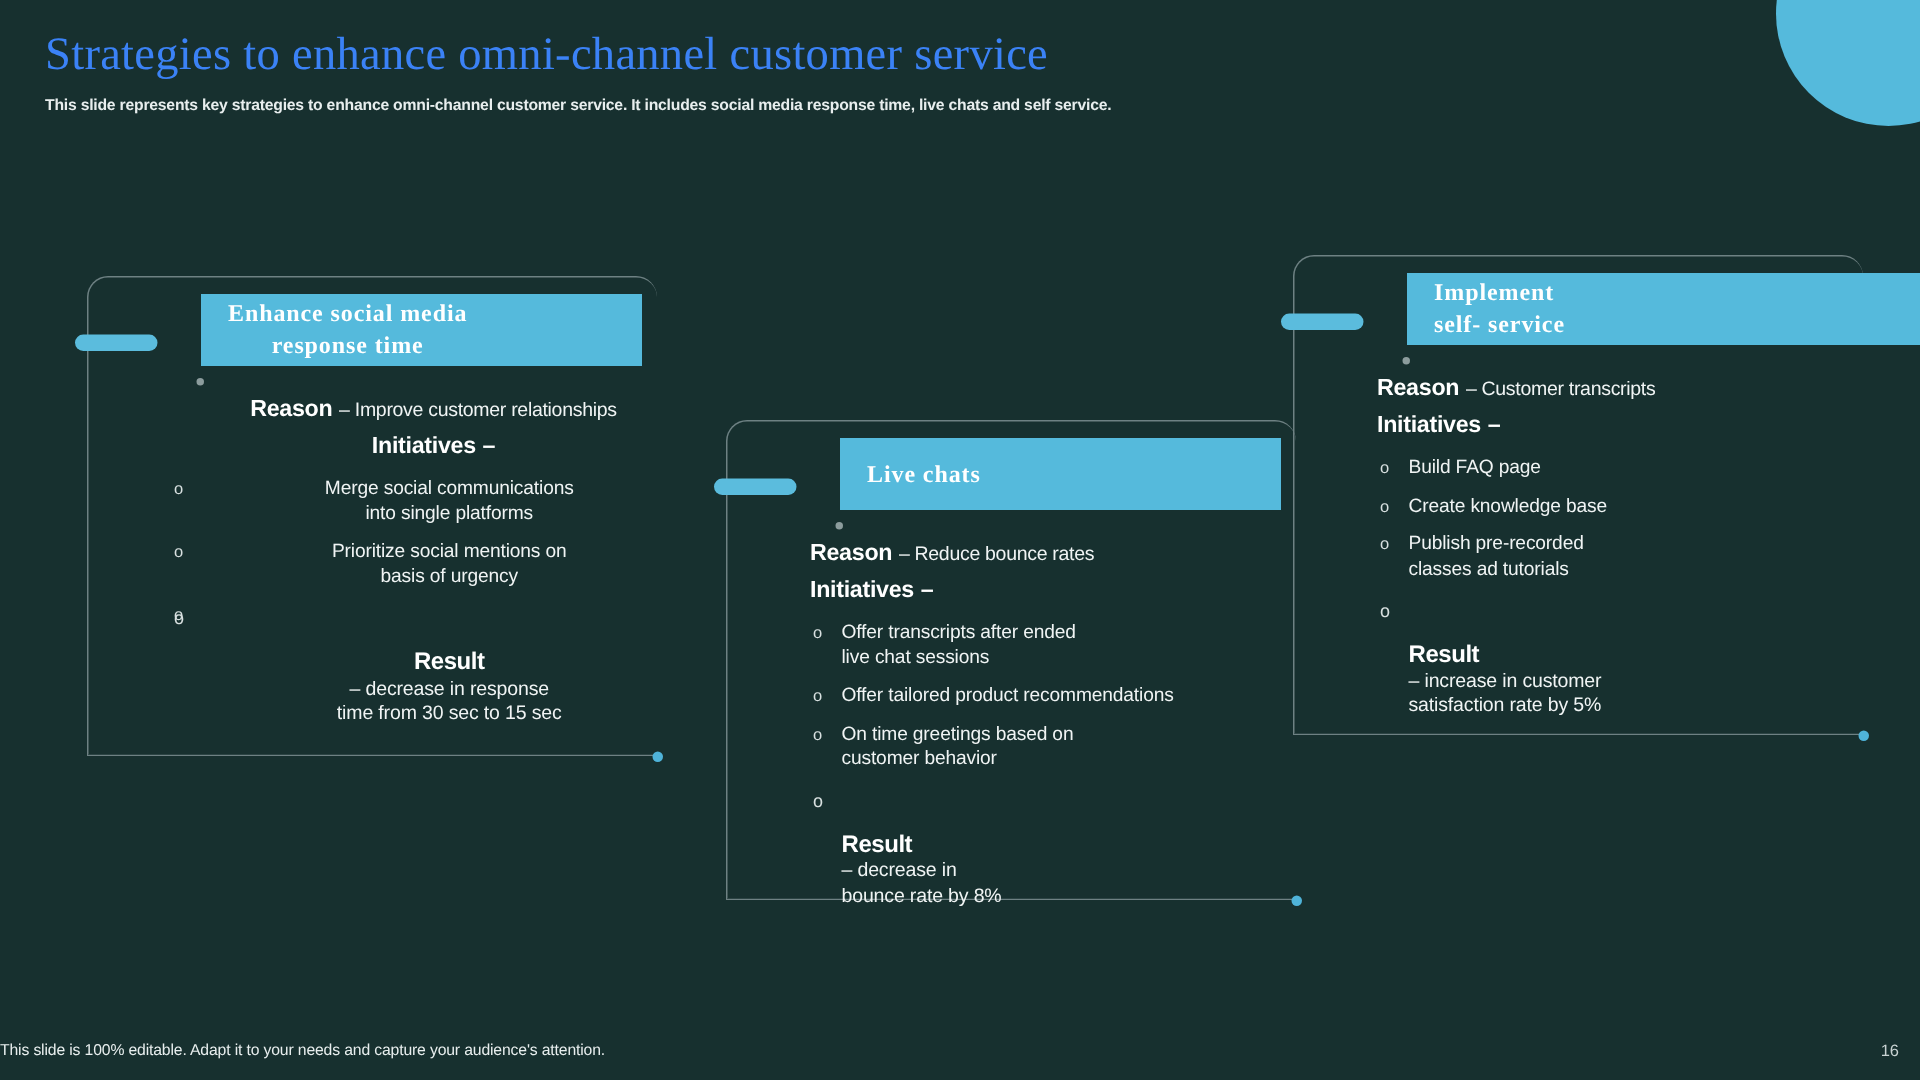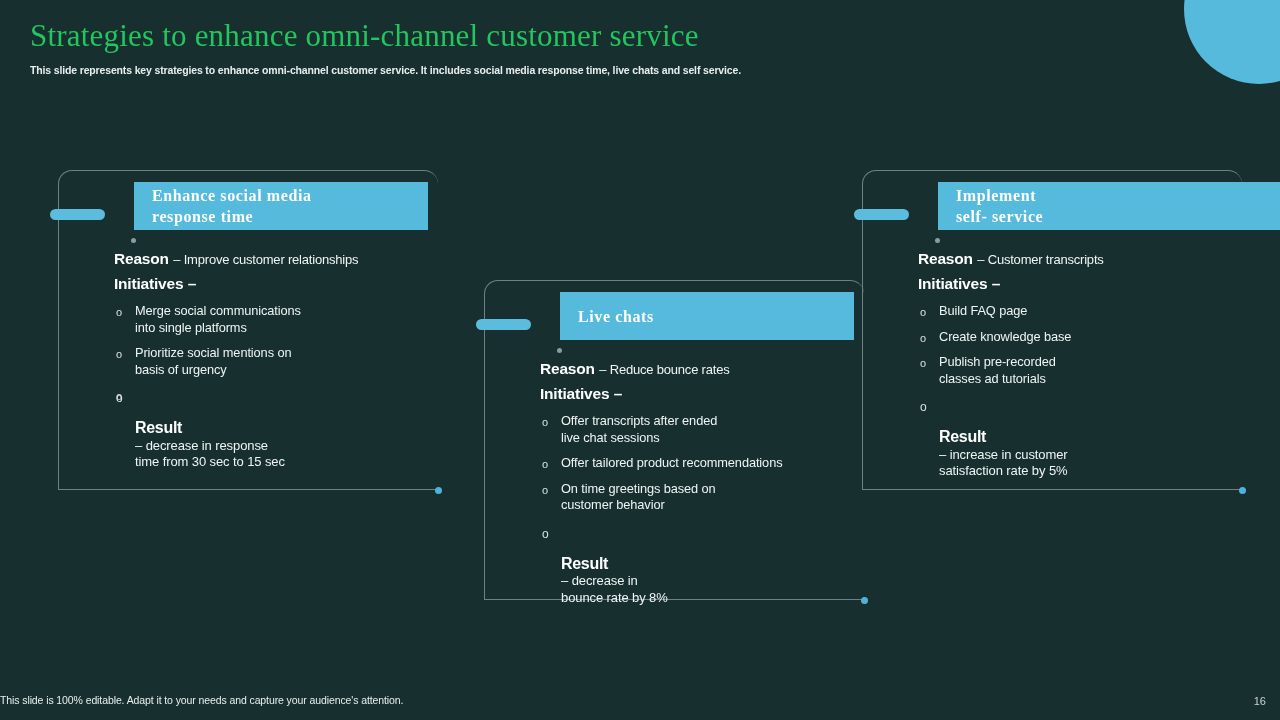--- a/index.html
+++ b/index.html
@@ -20,21 +20,21 @@
     top:-66px; right:-54px;
     z-index:1;
   }
 
   
   .slide-header{ position:absolute; left:30px; top:18px; z-index:3; }
   .slide-title{
     font-family:"Liberation Serif", serif;
     font-size:31px;
     font-weight:400;
-    color:#22c55e;
+    color:#3b82f6;
     letter-spacing:0.2px;
     white-space:nowrap;
   }
   .slide-subtitle{
     margin-top:10px;
     font-size:10.5px;
     color:#E8EEEE;
     font-weight:700;
     letter-spacing:-0.15px;
     white-space:nowrap;
@@ -163,21 +163,21 @@
 </head>
 <body>
 
 <div class="corner-circle"></div>
 
 <div class="slide-header">
   <div class="slide-title">Strategies to enhance omni-channel customer service</div>
   <div class="slide-subtitle">This slide represents key strategies to enhance omni-channel customer service. It includes social media response time, live chats and self service.</div>
 </div>
 
-<div class="card" style="left:58px; top:170px; width:390px; height:325px;">
+<div class="card" style="left:58px; top:184px; width:390px; height:325px;text-align:center;">
   <div class="card-frame" style="width:380px; height:320px;"></div>
   <div class="frame-dot" style="left:377px; top:317px;"></div>
   <div class="frame-dot-small" style="left:73px; top:68px;"></div>
   <div class="pill" style="left:-8px; top:39px; width:55px;"></div>
 
   <div class="card-head" style="left:76px; top:12px; width:294px; height:48px;">
     <div class="card-head-text">Enhance social media
 response time</div>
   </div>
 

